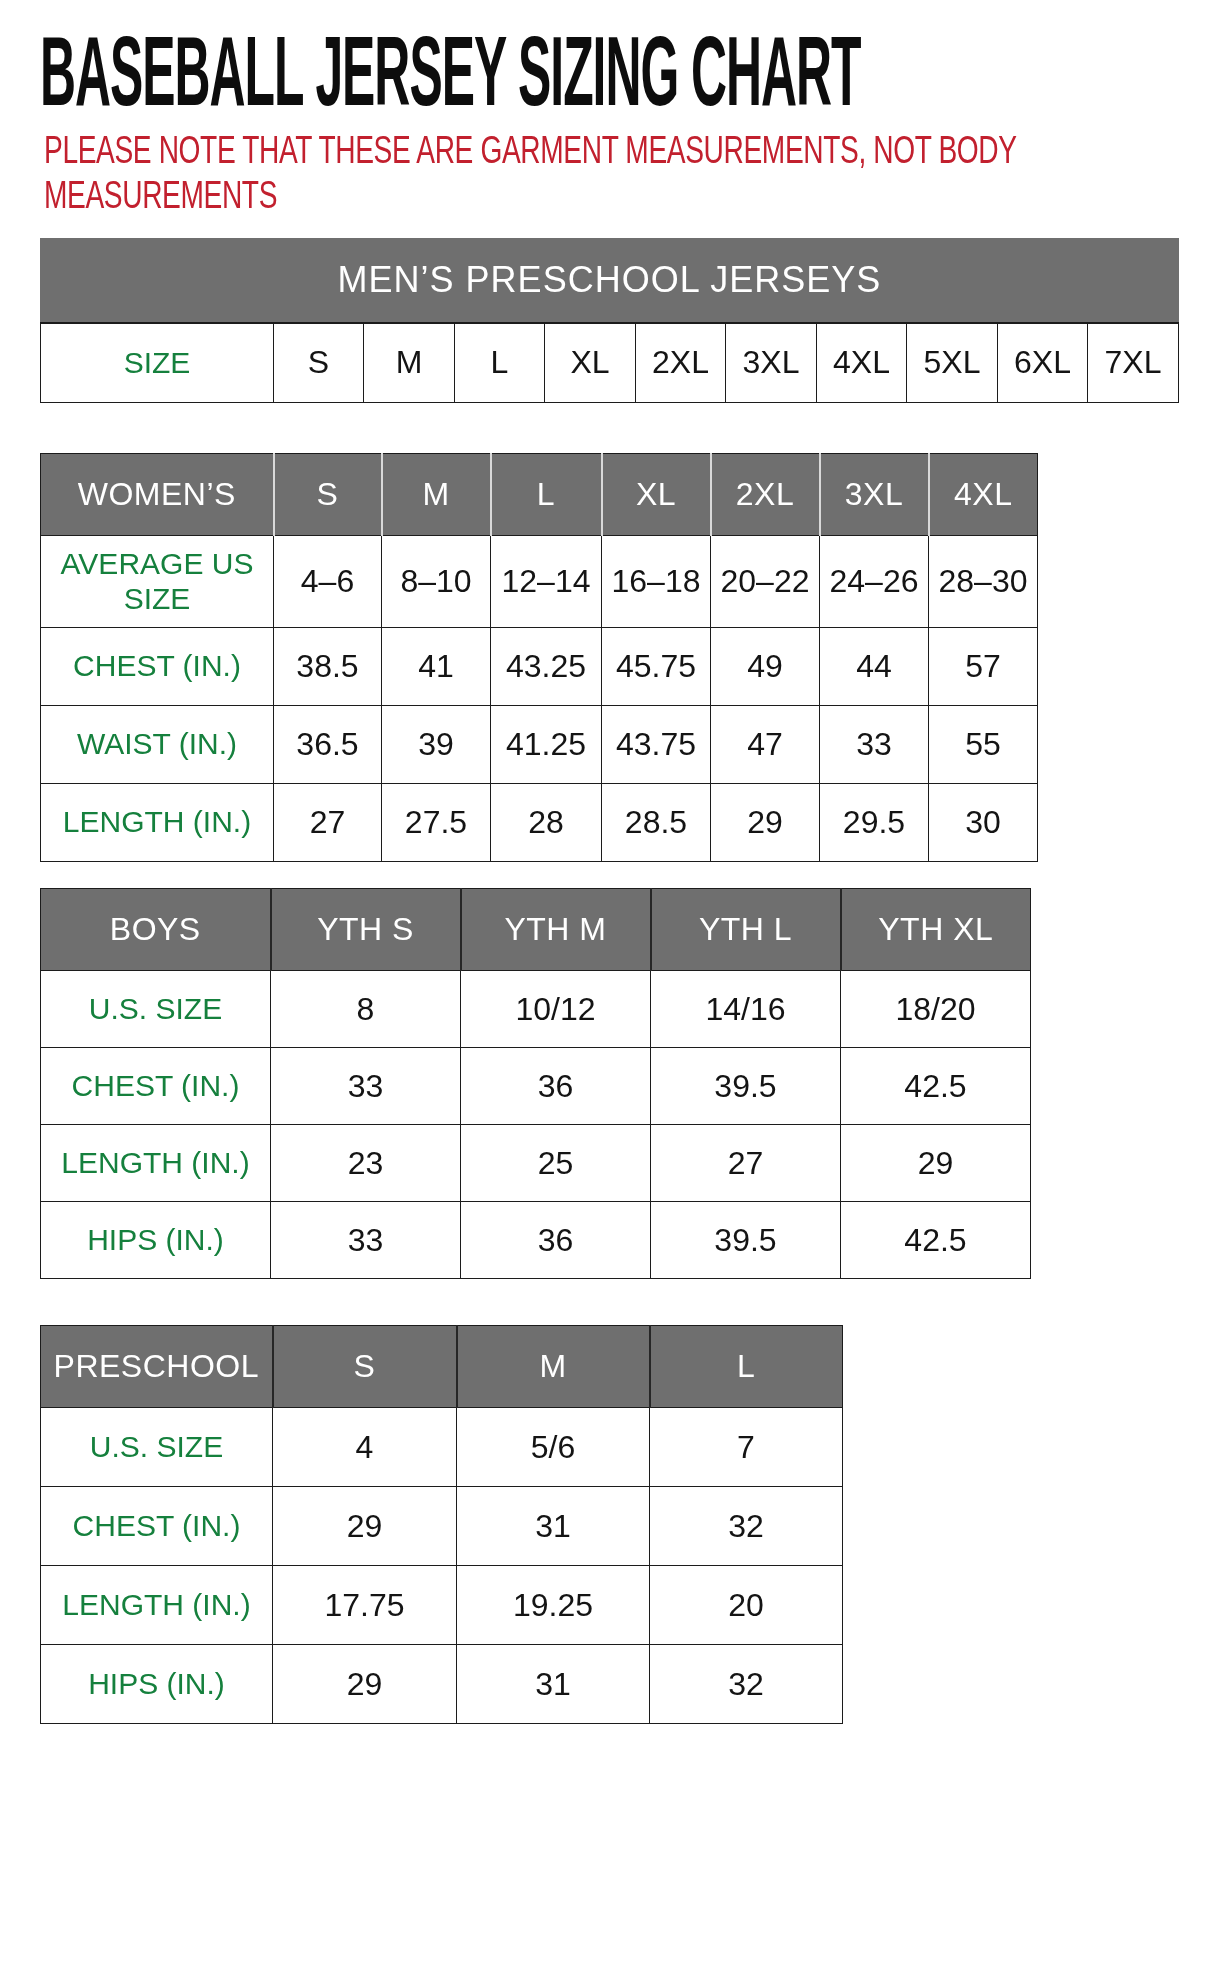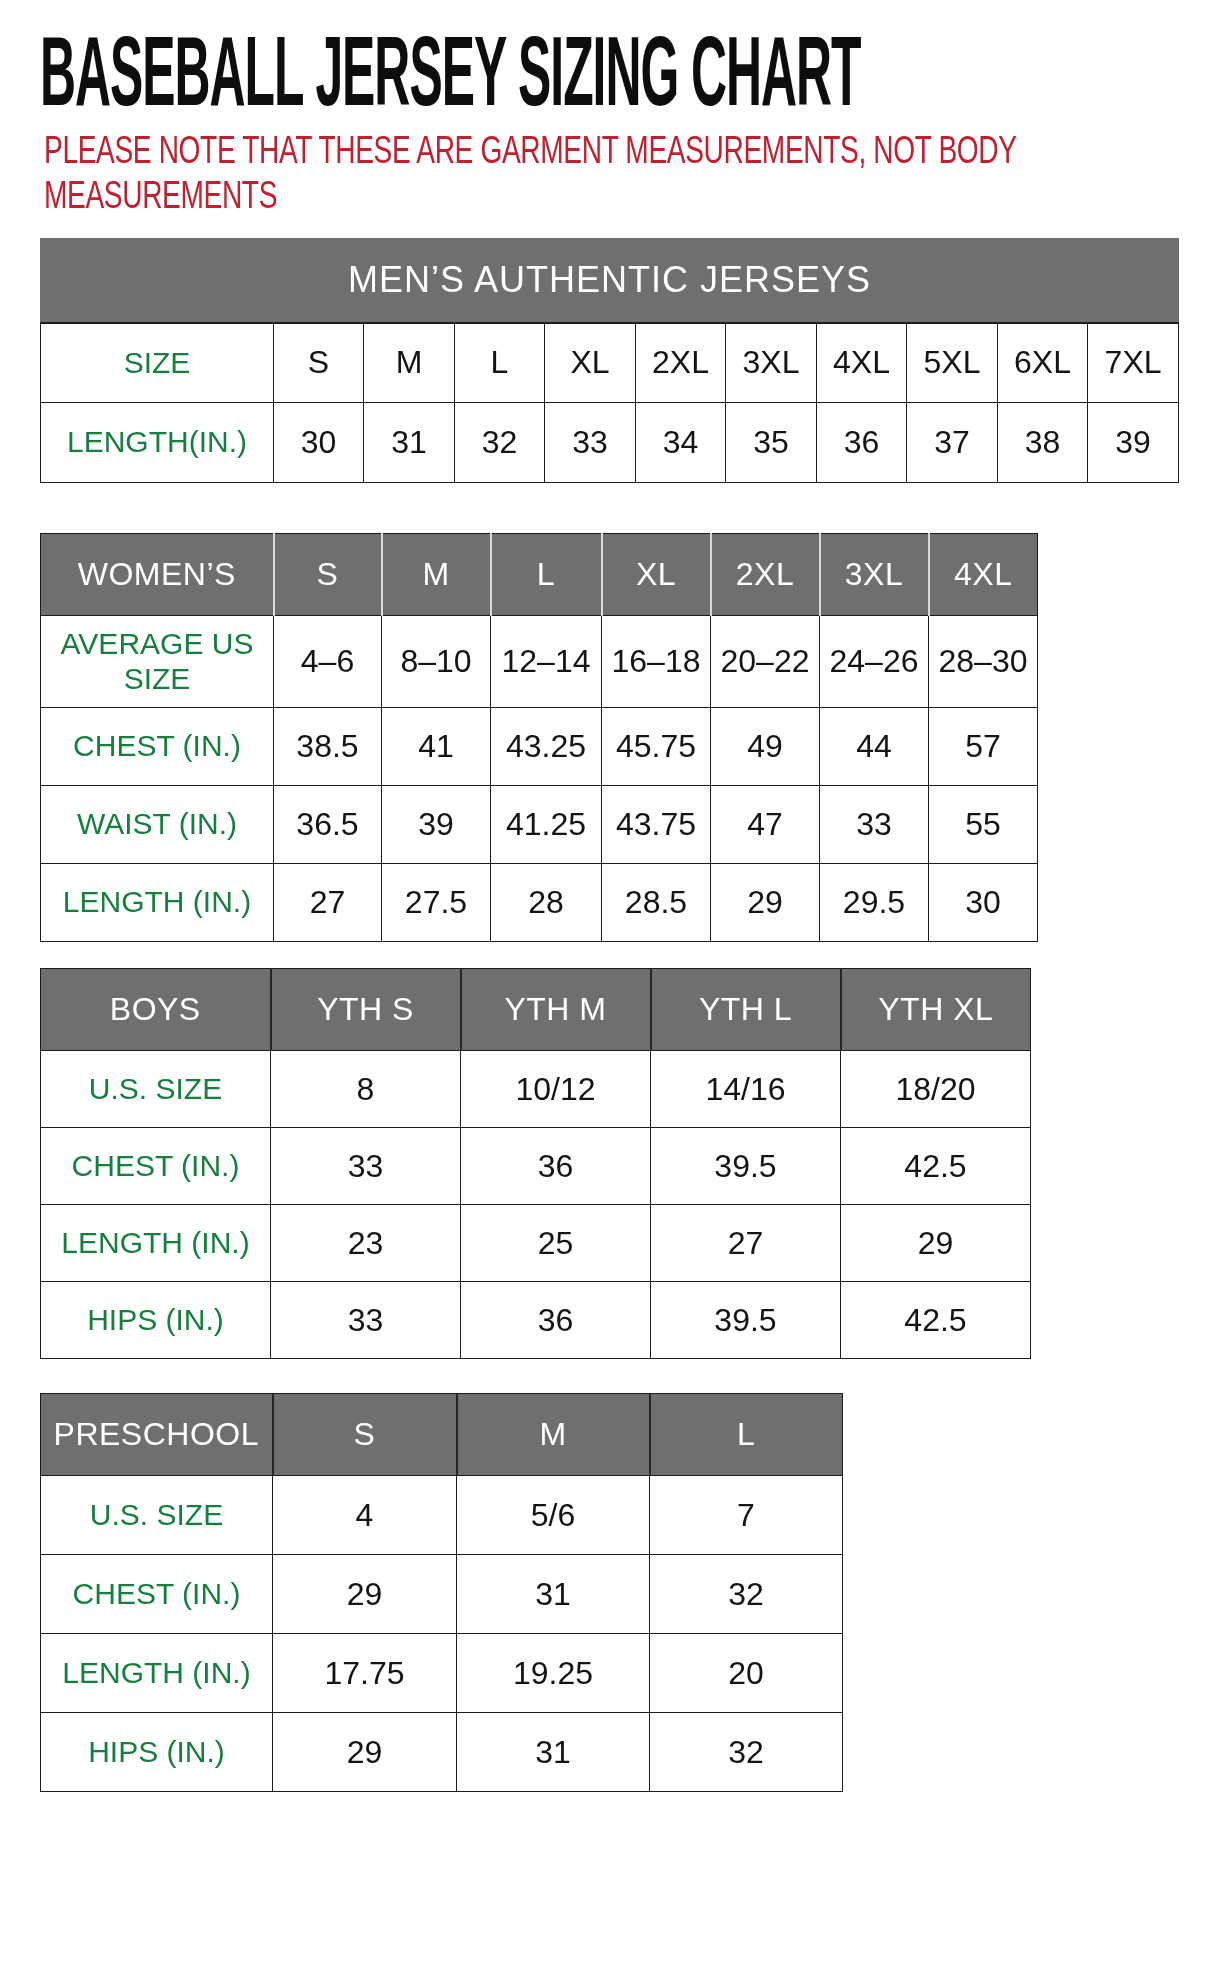--- a/index.html
+++ b/index.html
@@ -107,49 +107,36 @@
           <col style="width: 91px;">
           <col style="width: 90px;">
           <col style="width: 91px;">
           <col style="width: 90px;">
           <col style="width: 91px;">
           <col style="width: 90px;">
           <col style="width: 91px;">
         </colgroup>
         <thead>
           <tr style="height: 84px;">
-            <th class="banner-cell" colspan="11">MEN’S AUTHENTIC JERSEYS</th>
+            <th class="banner-cell" colspan="11">MEN’S PRESCHOOL JERSEYS</th>
           </tr>
         </thead>
         <tbody>
           <tr style="height: 80px;">
             <td class="lbl">SIZE</td>
             <td class="val">S</td>
             <td class="val">M</td>
             <td class="val">L</td>
             <td class="val">XL</td>
             <td class="val">2XL</td>
             <td class="val">3XL</td>
             <td class="val">4XL</td>
             <td class="val">5XL</td>
             <td class="val">6XL</td>
             <td class="val">7XL</td>
-          </tr>
-          <tr style="height: 80px;">
-            <td class="lbl">LENGTH(IN.)</td>
-            <td class="val">30</td>
-            <td class="val">31</td>
-            <td class="val">32</td>
-            <td class="val">33</td>
-            <td class="val">34</td>
-            <td class="val">35</td>
-            <td class="val">36</td>
-            <td class="val">37</td>
-            <td class="val">38</td>
-            <td class="val">39</td>
           </tr>
         </tbody>
       </table>
     </div>
 
   <div class="table-box" style="margin-top:50px;">
       <table class="size-table sep-light" style="width: 997px; border-radius: 31px;">
         <colgroup>
           <col style="width: 233px;">
           <col style="width: 108px;">
@@ -261,21 +248,21 @@
             <td class="lbl">HIPS (IN.)</td>
             <td class="val">33</td>
             <td class="val">36</td>
             <td class="val">39.5</td>
             <td class="val">42.5</td>
           </tr>
         </tbody>
       </table>
     </div>
 
-  <div class="table-box" style="margin-top:34px;">
+  <div class="table-box" style="margin-top:46px;">
       <table class="size-table sep-dark" style="width: 802px;">
         <colgroup>
           <col style="width: 232px;">
           <col style="width: 184px;">
           <col style="width: 193px;">
           <col style="width: 193px;">
         </colgroup>
         <thead>
           <tr style="height: 82px;">
             <th class="ghead-label">PRESCHOOL</th>

